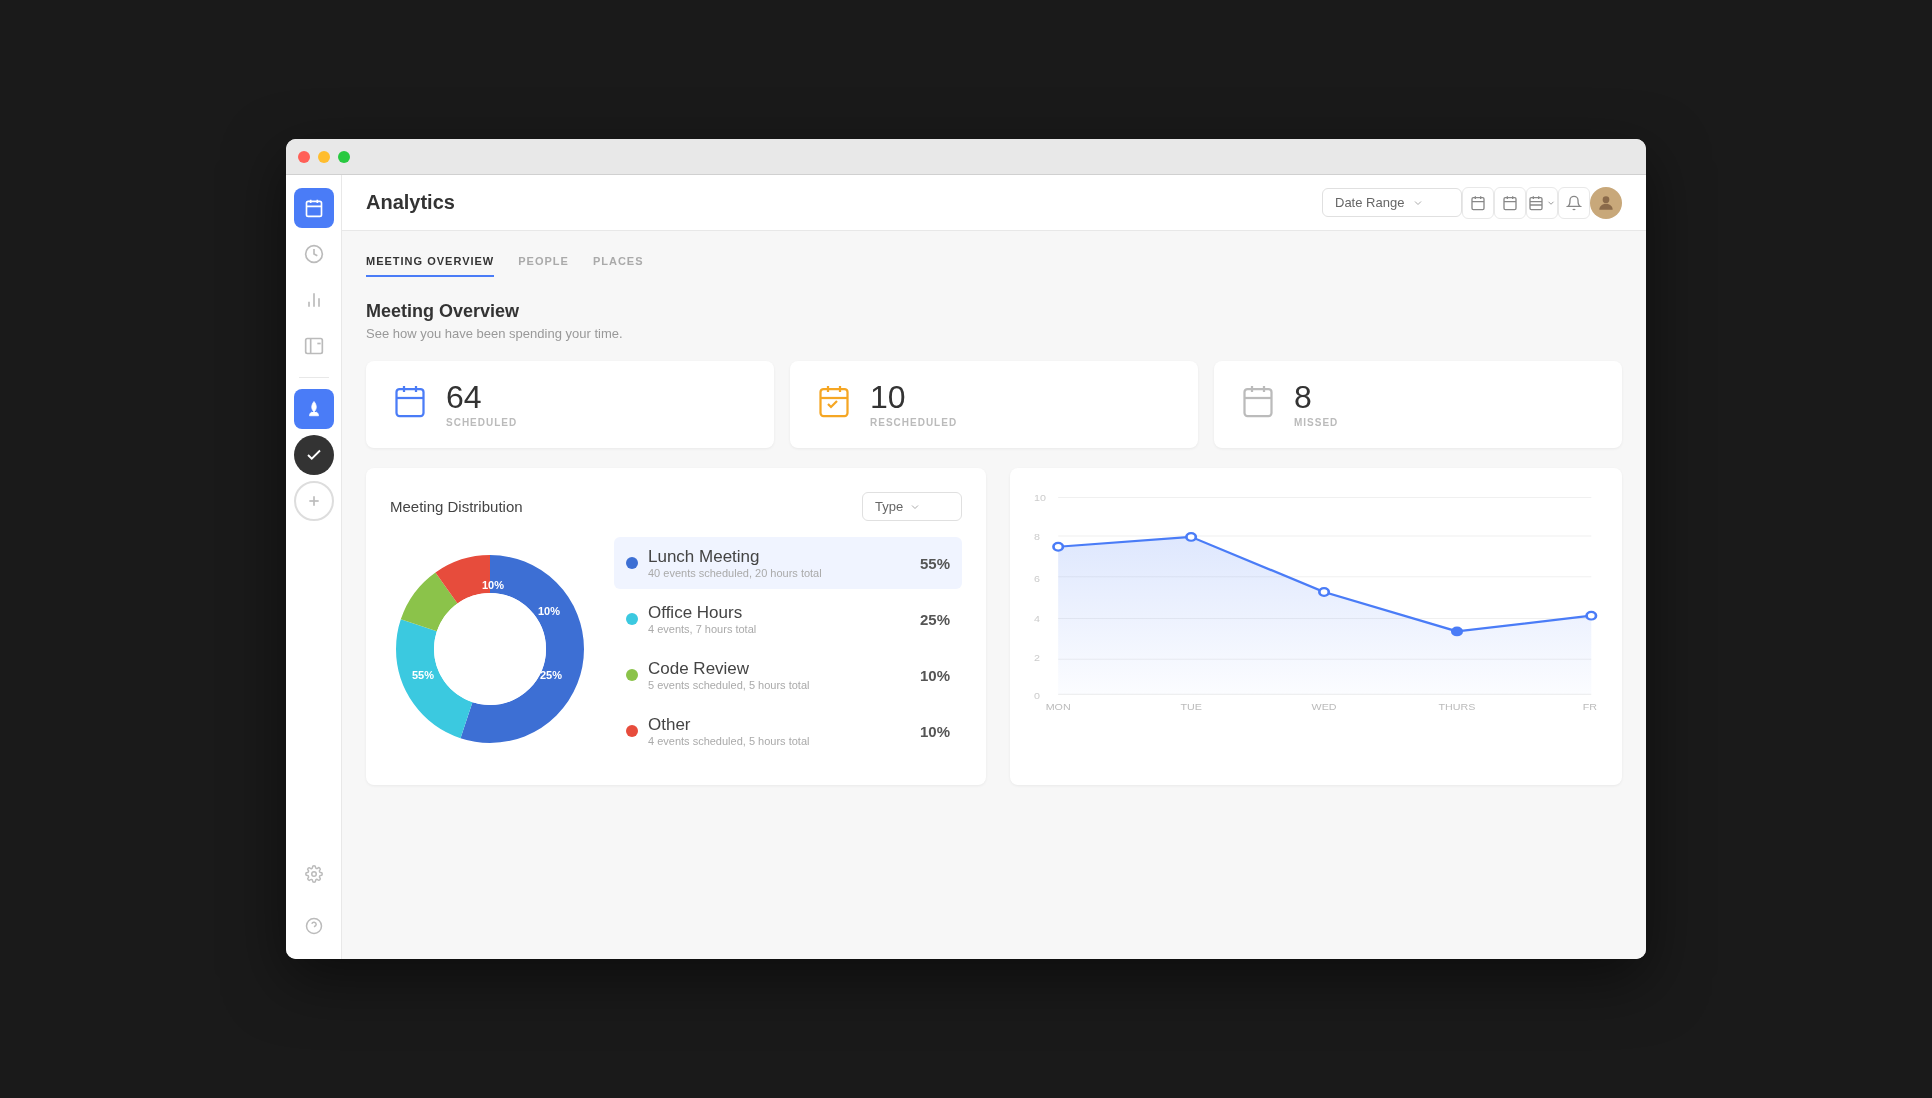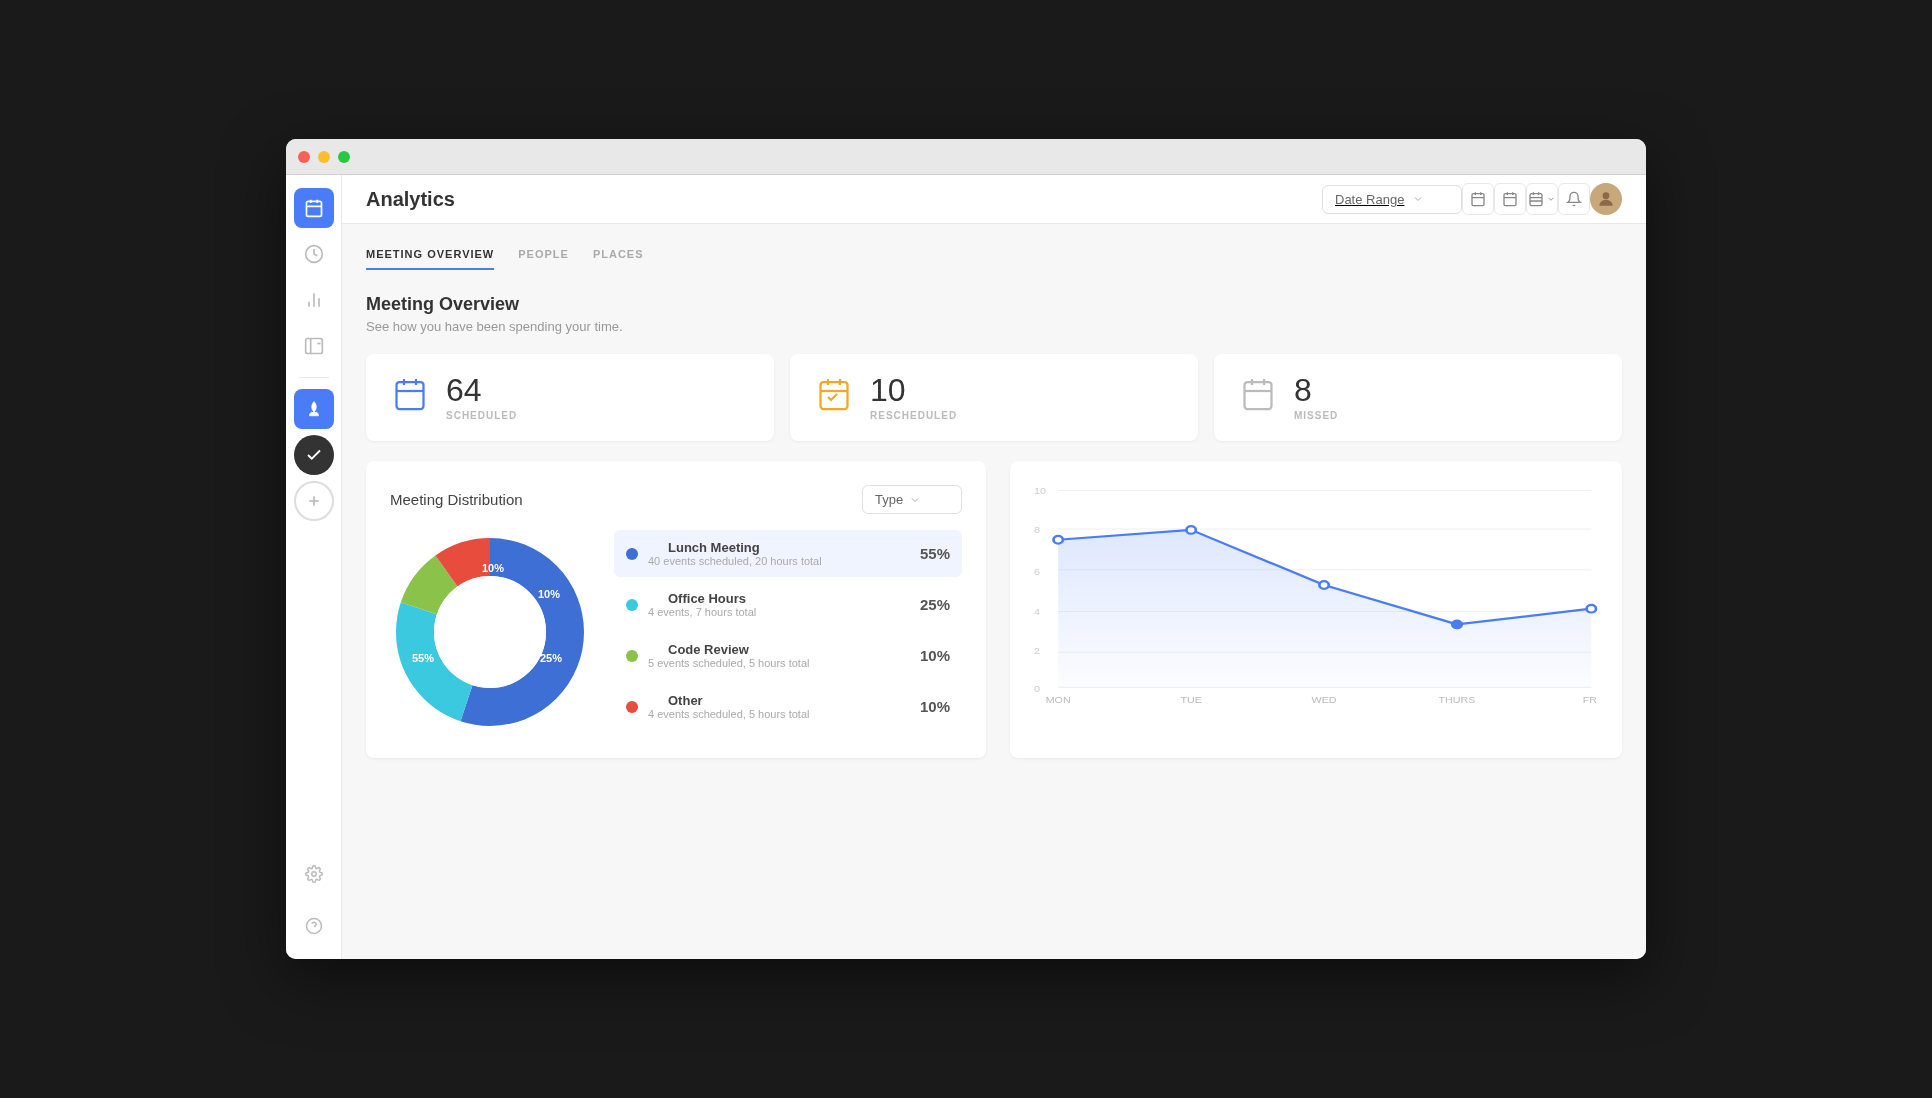--- a/index.html
+++ b/index.html
@@ -91,36 +91,35 @@
     
     .main {
       flex: 1;
       background: #f7f7f7;
       display: flex;
       flex-direction: column;
       overflow: hidden;
     }
     .top-bar {
       background: #fff;
-      height: 49px;
+      height: 56px;
       display: flex;
       align-items: center;
       justify-content: space-between;
       padding: 0 24px;
       border-bottom: 1px solid #e8e8e8;
     }
     .page-title-text {
       font-size: 20px;
       font-weight: 600;
       color: #333;
     }
     .top-bar-right {
       display: flex;
       align-items: center;
-      text-decoration: underline;
     }
     .date-range-input {
       border: 1px solid #e0e0e0;
       border-radius: 6px;
       padding: 6px 12px;
       font-size: 13px;
       color: #666;
       background: #fff;
       display: flex;
       align-items: center;
@@ -294,24 +293,23 @@
       cursor: pointer;
     }
     .legend-row:first-child { background: #f0f4ff; }
     .legend-dot {
       width: 12px; height: 12px;
       border-radius: 50%;
       flex-shrink: 0;
     }
     .legend-info { flex: 1; }
     .legend-name {
-      font-size: 13px;
-      font-weight: 700;
+      font-size: 17px;
+      font-weight: 400;
       color: #444;
-      margin-left: 20px;
     }
     .legend-sub {
       font-size: 11px;
       color: #aaa;
     }
     .legend-pct {
       font-size: 15px;
       font-weight: 600;
       color: #555;
     }

